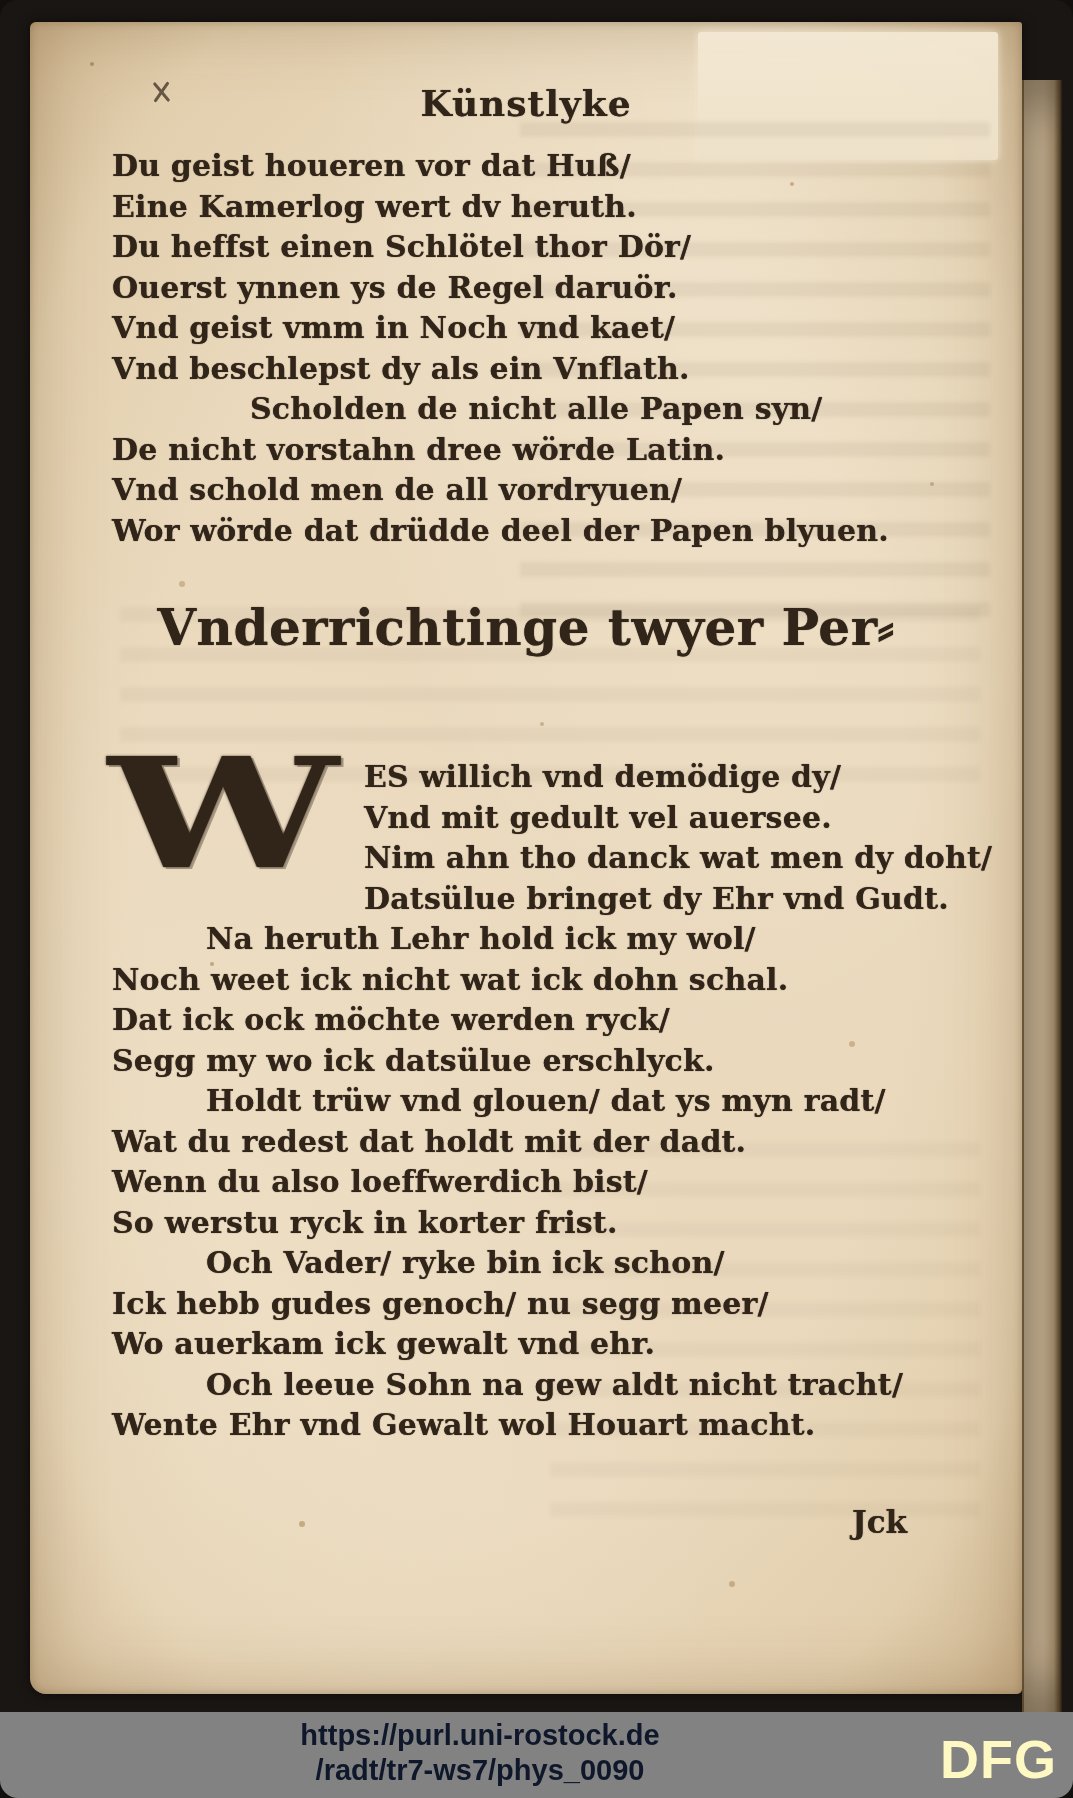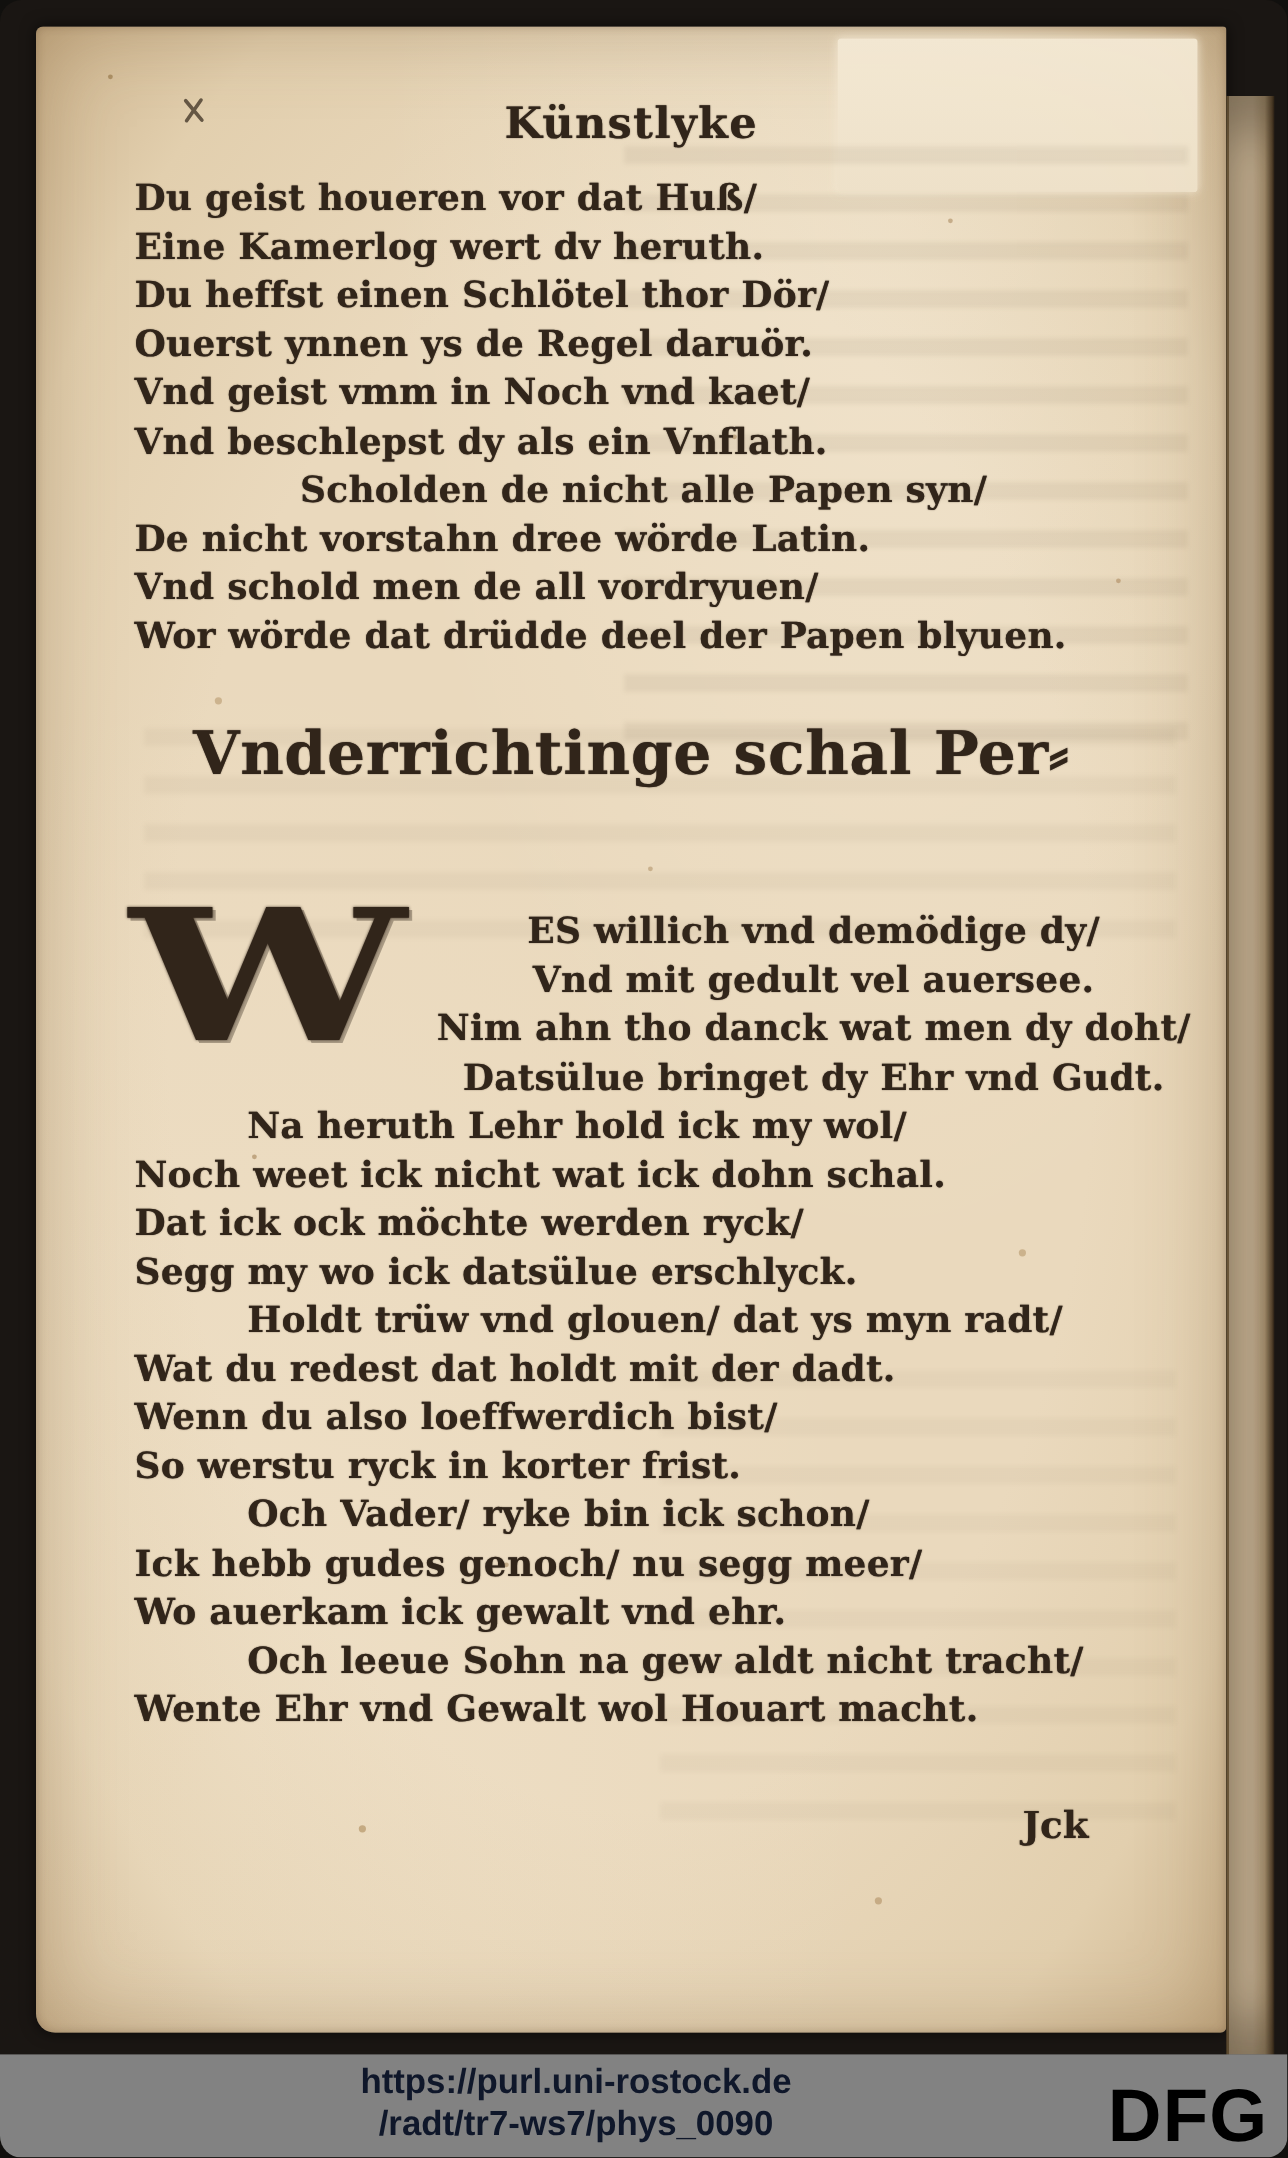--- a/index.html
+++ b/index.html
@@ -42,42 +42,42 @@
   .ink{color:#31251a;text-shadow:0 0 1px rgba(49,37,26,.85);}
   .running-header{position:absolute;left:0;top:60px;width:100%;text-align:center;
         font-size:36px;font-weight:bold;letter-spacing:1px;}
   .poem{position:absolute;left:82px;width:880px;font-size:30px;font-weight:bold;
         line-height:40.5px;white-space:nowrap;letter-spacing:.2px;}
   .poem1{top:124px;}
   .poem2{top:735px;}
   .poem .line{height:40.5px;}
   .poem1 .indent-1{padding-left:138px;}
   .poem2 .indent-1{padding-left:94px;}
-  .poem2 .after-dropcap{padding-left:252px;text-align:center;}
+  .poem2 .after-dropcap{padding-left:252px;}
   .section-heading{position:absolute;left:0;top:575px;width:100%;text-align:center;
         font-weight:bold;}
   .sh1{font-size:50px;line-height:62px;letter-spacing:.5px;}
   .sh2{font-size:46px;line-height:52px;}
   .dropcap{position:absolute;left:78px;top:712px;font-size:152px;line-height:160px;
         font-weight:bold;transform:scaleX(1.35);transform-origin:left top;
         text-shadow:0 0 2px rgba(49,37,26,.9), 2px 2px 0 rgba(49,37,26,.35);}
   .catchword{position:absolute;left:822px;top:1482px;font-size:31px;font-weight:bold;}
 
   
   .fore-edge{position:absolute;left:1022px;top:80px;width:40px;height:1632px;
         background:linear-gradient(90deg,#8f764f 0 2px,#dcc6a4 2px 55%,#c9b08a 80%,#6b5539 95%,#2a2117 100%);
         box-shadow:inset 0 30px 40px rgba(40,30,18,.4), inset 0 -30px 40px rgba(40,30,18,.4);}
 
   
   .footer-bar{position:absolute;left:0;top:1712px;width:1073px;height:86px;background:#828282;
         font-family:"Liberation Sans",sans-serif;}
   .footer-url{position:absolute;left:480px;top:6px;transform:translateX(-50%);
         text-align:center;color:#0f172a;font-size:29px;font-weight:600;line-height:35px;
         white-space:nowrap;}
-  .dfg-logo{position:absolute;right:16px;top:16px;color:#000000;font-size:62px;
+  .dfg-logo{position:absolute;right:16px;top:16px;color:#fef9c3;font-size:54px;
         font-weight:800;letter-spacing:1px;font-stretch:condensed;}
 </style>
 </head>
 <body>
 
 <div class="stage">
 
   <div class="page">
     <div class="patch"></div>
     <div class="ghost ghost-a"></div>
@@ -96,21 +96,21 @@
         <div class="line">Ouerst ynnen ys de Regel daruör.</div>
         <div class="line">Vnd geist vmm in Noch vnd kaet/</div>
         <div class="line">Vnd beschlepst dy als ein Vnflath.</div>
         <div class="line indent-1">Scholden de nicht alle Papen syn/</div>
         <div class="line">De nicht vorstahn dree wörde Latin.</div>
         <div class="line">Vnd schold men de all vordryuen/</div>
         <div class="line">Wor wörde dat drüdde deel der Papen blyuen.</div>
       </div>
 
     <div class="section-heading ink">
-      <div class="sh1">Vnderrichtinge schal Per⸗</div>
+      <div class="sh1">Vnderrichtinge twyer Per⸗</div>
     </div>
 
     <div class="dropcap ink">W</div>
 
     <div class="poem poem2 ink">
 
     <div class="line after-dropcap">ES willich vnd demödige dy/</div>
         <div class="line after-dropcap">Vnd mit gedult vel auersee.</div>
         <div class="line after-dropcap">Nim ahn tho danck wat men dy doht/</div>
         <div class="line after-dropcap">Datsülue bringet dy Ehr vnd Gudt.</div>

